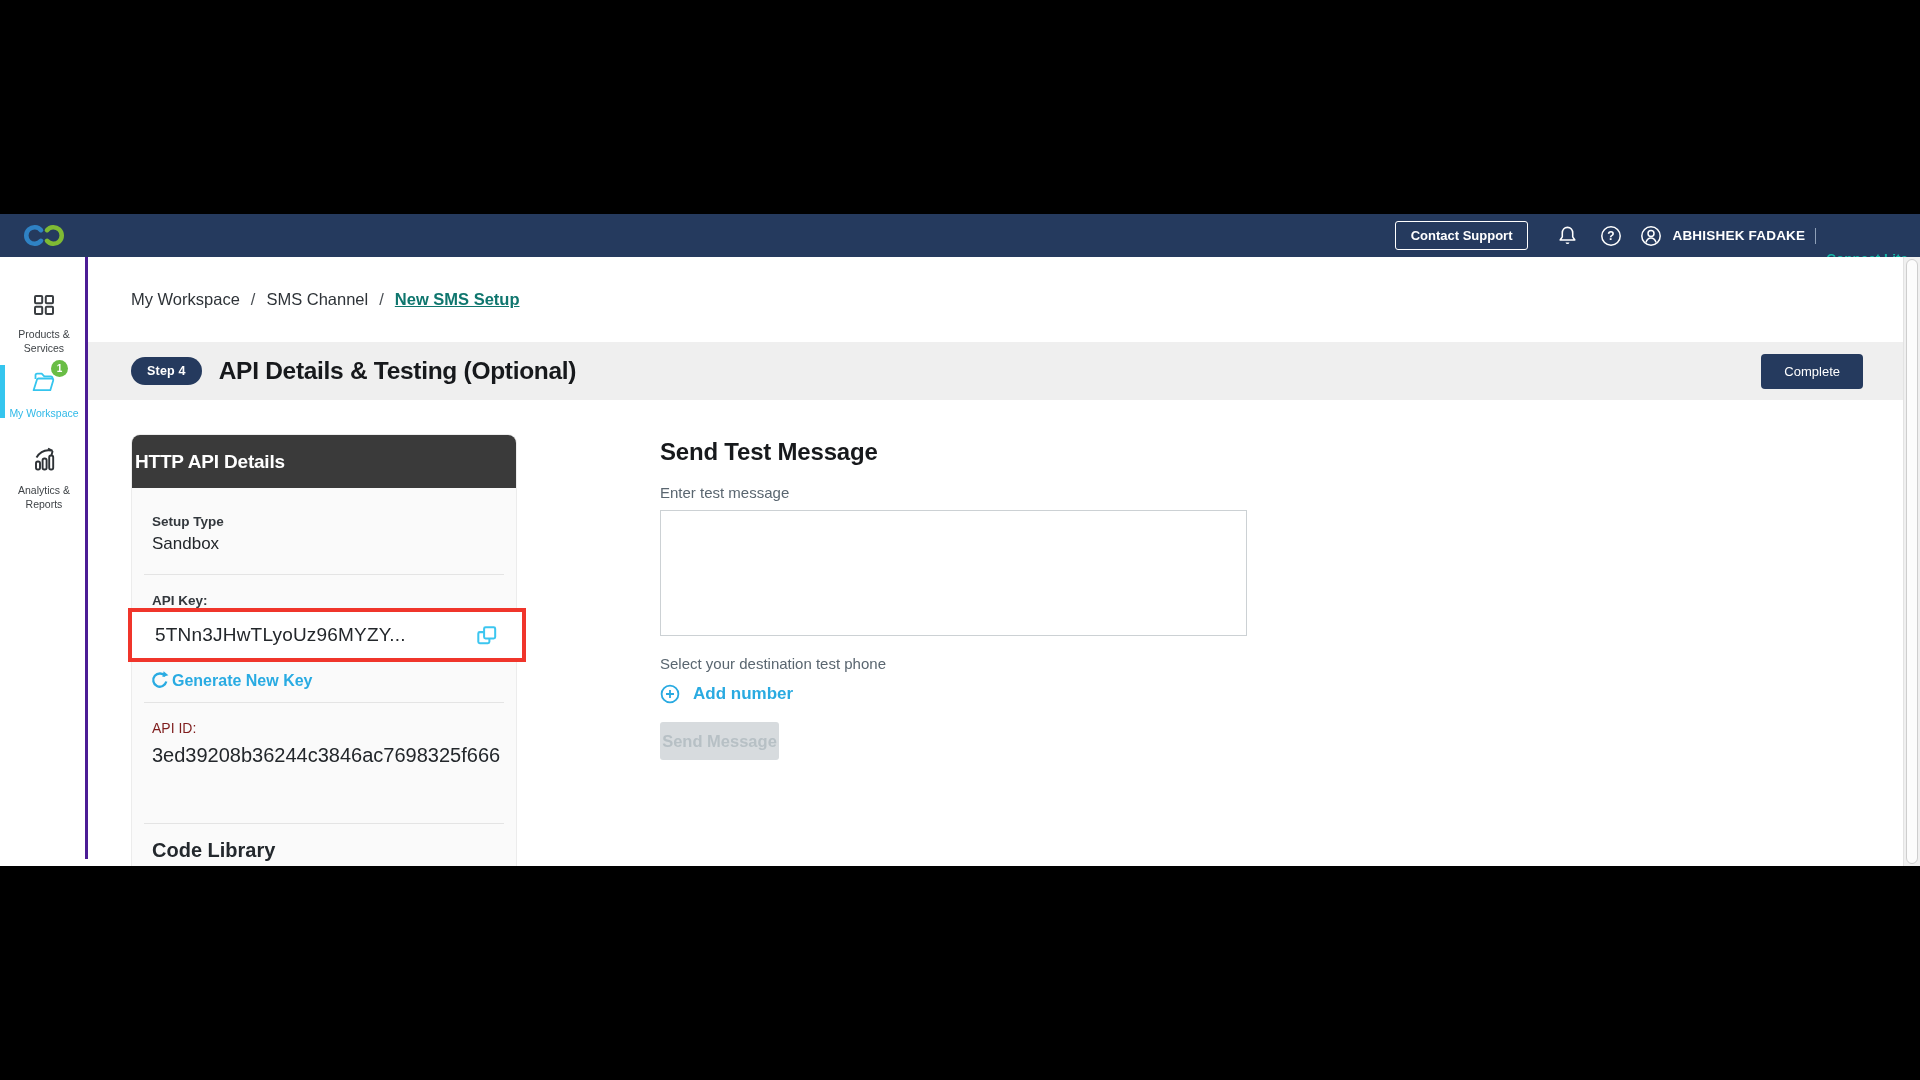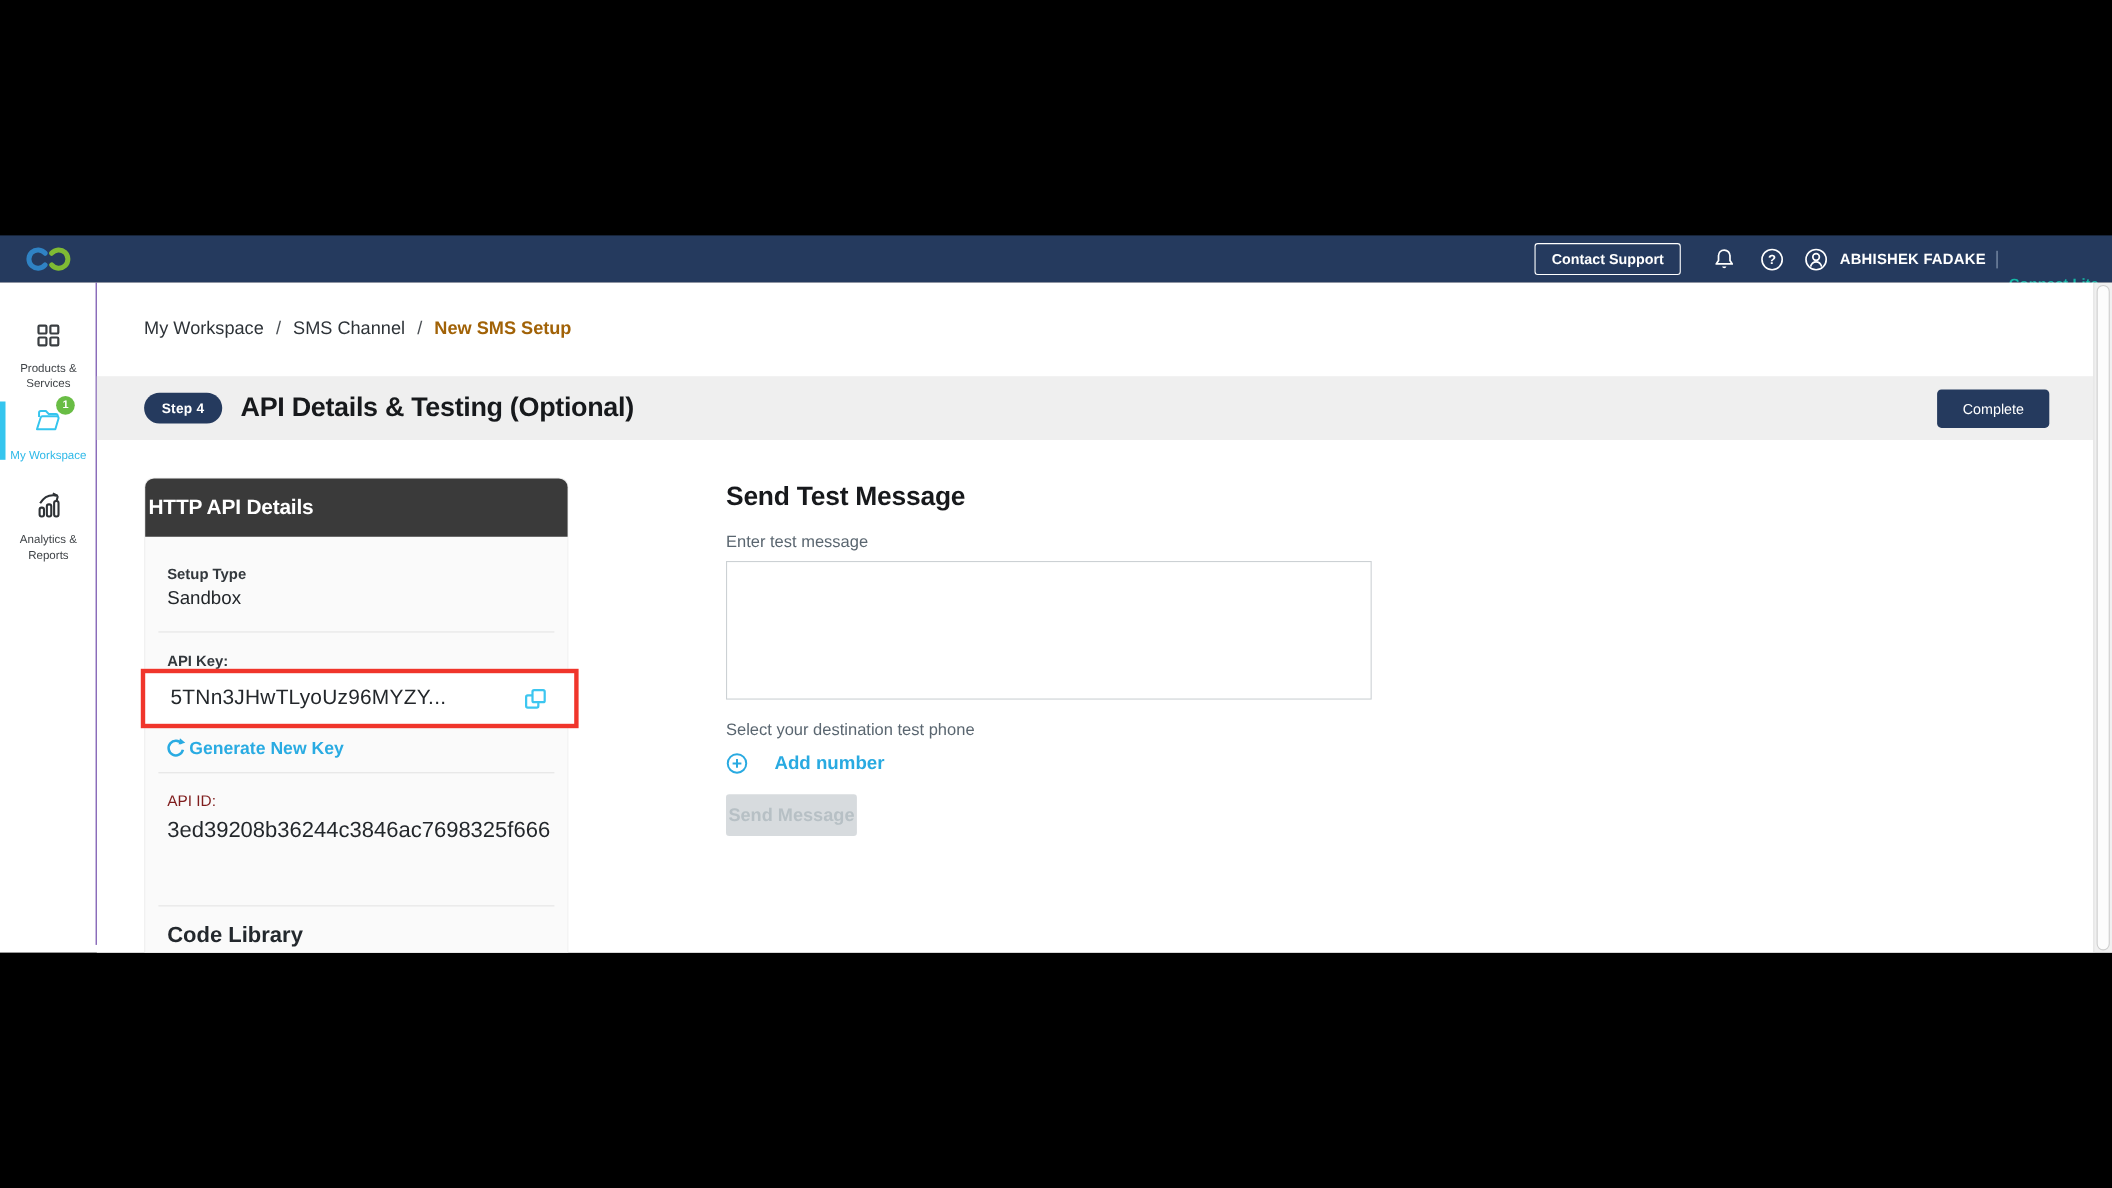--- a/index.html
+++ b/index.html
@@ -19,40 +19,40 @@
   .gap26 { margin-left:26px; } .gap18 { margin-left:18px; } .gap14 { margin-left:14px; }
   .user-name { color:#fff; font-size:13.5px; font-weight:700; margin-left:8px; letter-spacing:.2px; cursor:pointer; }
   .plan-divider { width:1px; height:16px; background:#8fa0b8; margin:0 10px; }
   .plan-name { color:#14b8a6; font-size:13.5px; font-weight:700;margin-top:46px; }
 
   
   .content { position:absolute; left:0; top:257px; width:1920px; height:609px; background:#fff; }
 
   
   .sidebar { position:absolute; left:0; top:0; width:88px; height:602px; background:#fff;
-             border-right:1px solid #4c1d95; }
+             border-right:3px solid #4c1d95; }
   .side-item { position:absolute; left:0; width:88px; display:flex; flex-direction:column;
                align-items:center; cursor:pointer; }
   .side-label { font-size:10.5px; color:#3f4347; text-align:center; line-height:1.3; margin-top:6px;
                 width:74px; }
   .side-item.active .side-label { color:#2fb9e8; }
   .active-bar { position:absolute; left:0; top:108px; width:5px; height:53px; background:#35c5ee; }
   .ws-icon-wrap { position:relative; }
   .ws-badge { position:absolute; top:-7px; right:-9px; width:17px; height:17px; border-radius:50%;
               background:#69bd45; color:#fff; font-size:10px; font-weight:700;
               display:flex; align-items:center; justify-content:center; }
 
   
   .main { position:absolute; left:88px; top:0; width:1815px; height:609px; background:#fff; }
 
   .breadcrumb { position:absolute; left:43px; top:33px; font-size:16.5px; color:#2e3338;
                 display:flex; align-items:center; }
   .crumb { cursor:pointer; }
   .crumb-sep { margin:0 11px; color:#4a4f54; }
-  .crumb-current { font-weight:700; color:#a16207; }
+  .crumb-current { font-weight:700; color:#0f766e;text-decoration:underline; }
 
   .step-band { position:absolute; left:0; top:85px; width:100%; height:58px; background:#efefef;
                display:flex; align-items:center; }
   .step-pill { margin-left:43px; background:#253a5e; color:#fff; font-size:12.5px; font-weight:700;
                padding:7px 16px; border-radius:15px; letter-spacing:.2px; }
   .band-title { margin-left:17px; font-size:24.5px; font-weight:700; color:#17191c; letter-spacing:-.3px; }
   .complete-btn { margin-left:auto; margin-right:40px; background:#253a5e; color:#fff; border:none;
                   font-size:13px; padding:10px 23px; border-radius:4px; cursor:pointer;
                   font-family:"Liberation Sans", sans-serif; }
 
@@ -87,21 +87,21 @@
   
   .test-col { position:absolute; left:572px; top:181px; width:590px; height:400px; }
   .test-title { position:absolute; left:0; top:0; font-size:24px; font-weight:700; color:#17191c;
                 letter-spacing:-.2px; }
   .field-label { position:absolute; left:0; font-size:15px; color:#5a6670; }
   .msg-label { top:46px; }
   .msg-area { position:absolute; left:0; top:72px; width:587px; height:126px;
               border:1px solid #ccd1d4; background:#fff; resize:none; font-size:15px;
               font-family:"Liberation Sans", sans-serif; padding:8px; color:#333; }
   .phone-label { top:217px; }
-  .add-number { position:absolute; left:0; top:246px; display:flex; align-items:center; gap:24px;
+  .add-number { position:absolute; left:0; top:246px; display:flex; align-items:center; gap:13px;
                 color:#29aae1; font-size:17px; font-weight:600; cursor:pointer; }
   .send-btn { position:absolute; left:0; top:284px; width:119px; height:38px; background:#d7dbde;
               color:#b7c0c5; border:none; border-radius:3px; font-size:16.5px; font-weight:600;
               font-family:"Liberation Sans", sans-serif; }
 
   
   .scrollbar { position:absolute; right:0; top:0; width:17px; height:609px; background:#f0f0f0;
                border-left:1px solid #e3e3e3; }
   .scroll-thumb { position:absolute; left:2px; right:2px; top:2px; bottom:2px; background:#fcfcfc;
                   border:1px solid #cecece; border-radius:8px; cursor:grab; }

